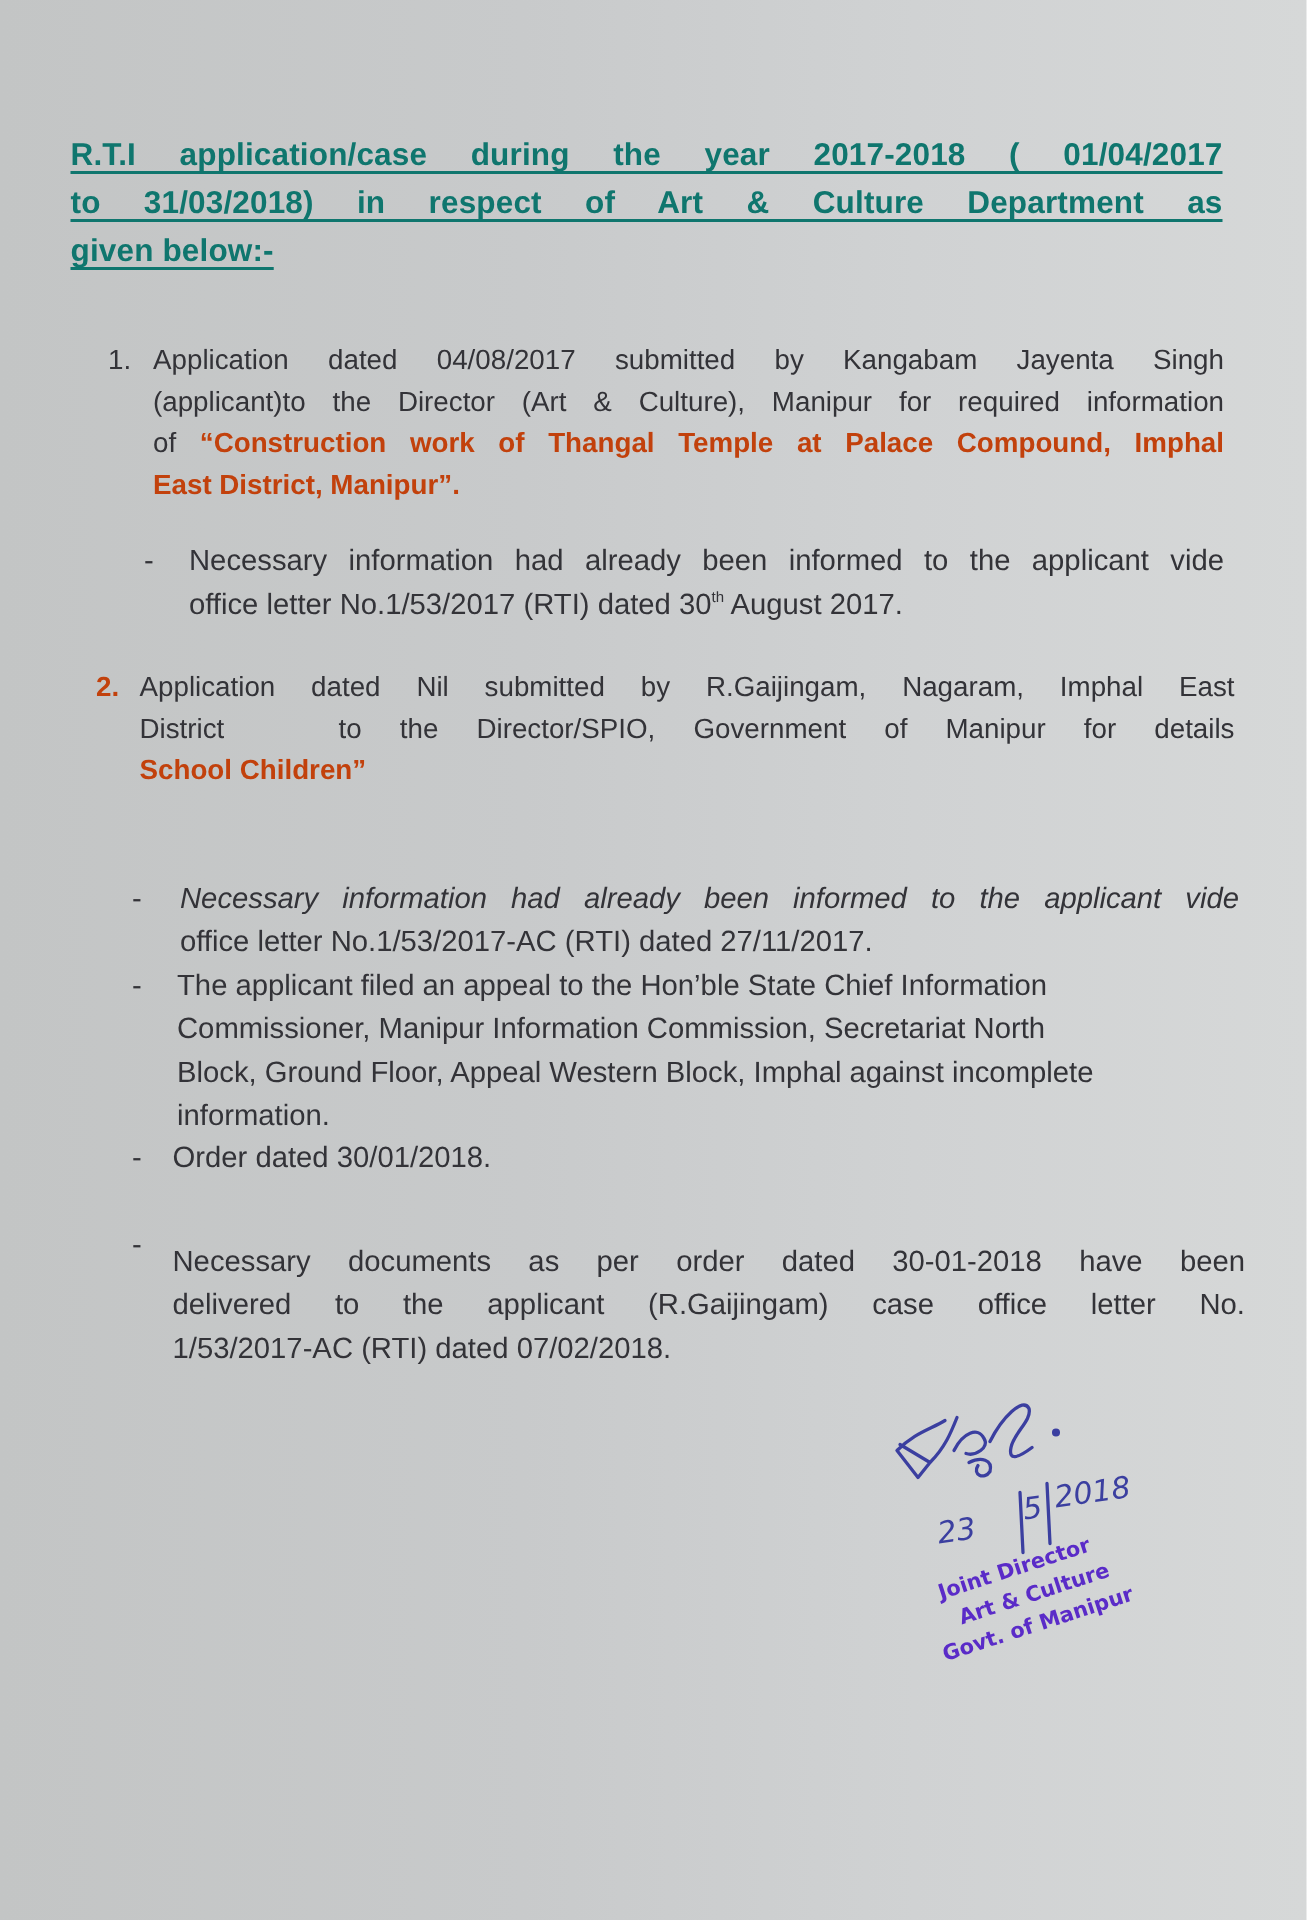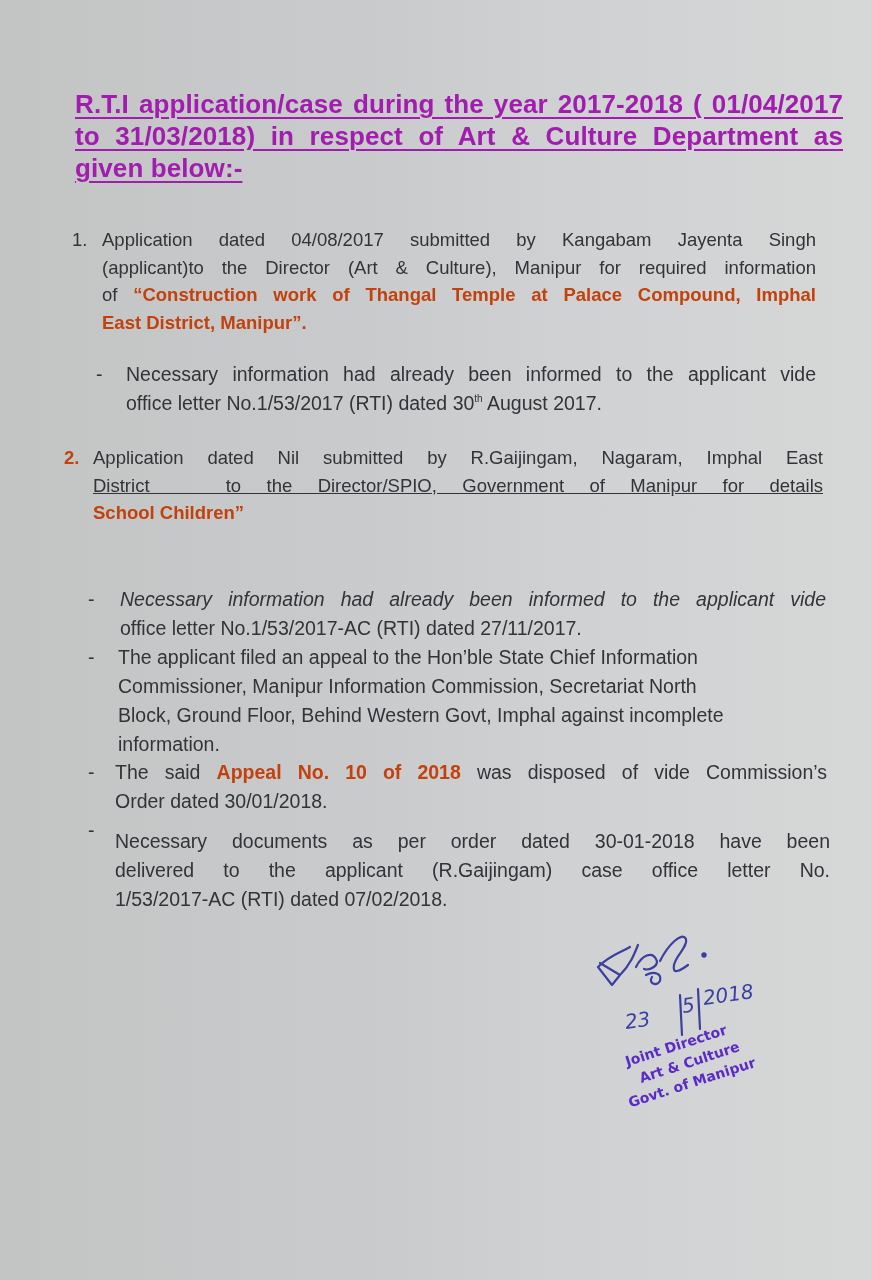--- a/index.html
+++ b/index.html
@@ -18,31 +18,30 @@
     .page {
       position: absolute;
       left: 0; top: 0;
       width: 871px; height: 1280px;
     }
     .title {
       position: absolute;
       left: 47px;
       top: 88px;
       width: 768px;
-      font-size: 26px;
+      font-size: 21px;
       font-weight: bold;
       line-height: 32px;
       text-decoration: underline;
       text-decoration-thickness: 2px;
       text-underline-offset: 4px;
-      color: #a21caf;
+      color: #0f766e;
       text-align: justify;
       letter-spacing: 0.1px;
       font-family: "Liberation Sans Narrow", "Liberation Sans", sans-serif;
-      margin-left: 28px;
     }
     .title .line { display: block; text-align: justify; text-align-last: justify; }
     .title .line.last { text-align-last: left; }
 
     .item {
       position: absolute;
       font-size: 18.5px;
       line-height: 27.5px;
       color: #333338;
     }
@@ -111,47 +110,46 @@
     <div class="body" style="left:30px; top:0; width:690px;">
       <span class="ln j">Necessary information had already been informed to the applicant vide</span>
       <span class="ln"><span>office letter No.1/53/2017 (RTI) dated 30</span><sup>th</sup><span> August 2017.</span></span>
     </div>
   </div>
 
   <div class="item" style="left:64px; top:444px; width:760px; height:120px;">
     <b class="num">2.</b>
     <div class="body" style="left:29px; top:0; width:730px;">
       <span class="ln">Application dated Nil submitted by R.Gaijingam, Nagaram, Imphal East</span>
-      <span class="ln" style="white-space:pre;text-decoration:underline;">District   to the Director/SPIO, Government of Manipur for details</span>
+      <span class="ln" style="white-space:pre;">District   to the Director/SPIO, Government of Manipur for details</span>
       <span class="ln last"><b>School Children”</b></span>
     </div>
   </div>
 
   <div class="sub" style="left:88px; top:585px; width:740px; height:60px;">
     <span class="dash">-</span>
     <div class="body" style="left:32px; top:0; width:706px;">
       <span class="ln j" style="font-style:italic;">Necessary information had already been informed to the applicant vide</span>
       <span class="ln">office letter No.1/53/2017-AC (RTI) dated 27/11/2017.</span>
     </div>
   </div>
 
   <div class="sub" style="left:88px; top:643px; width:740px; height:116px;">
     <span class="dash">-</span>
     <div class="body" style="left:30px; top:0; width:700px;">
       <span class="ln">The applicant filed an appeal to the Hon’ble State Chief Information</span>
       <span class="ln">Commissioner, Manipur Information Commission, Secretariat North</span>
-      <span class="ln">Block, Ground Floor, Behind Western Govt, Imphal against incomplete</span>
+      <span class="ln">Block, Ground Floor, Appeal Western Block, Imphal against incomplete</span>
       <span class="ln">information.</span>
     </div>
   </div>
 
   <div class="sub" style="left:88px; top:758px; width:740px; height:58px;">
     <span class="dash">-</span>
     <div class="body" style="left:27px; top:0; width:712px;">
-      <span class="ln j"><span>The said </span><b>Appeal No. 10 of 2018</b><span> was disposed of vide Commission’s</span></span>
       <span class="ln">Order dated 30/01/2018.</span>
     </div>
   </div>
 
   <div class="sub" style="left:88px; top:816px; width:745px; height:88px;">
     <span class="dash">-</span>
     <div class="body" style="left:27px; top:0; width:715px;margin-top:11px;">
       <span class="ln j">Necessary documents as per order dated 30-01-2018 have been</span>
       <span class="ln j">delivered to the applicant (R.Gaijingam) case office letter No.</span>
       <span class="ln">1/53/2017-AC (RTI) dated 07/02/2018.</span>

